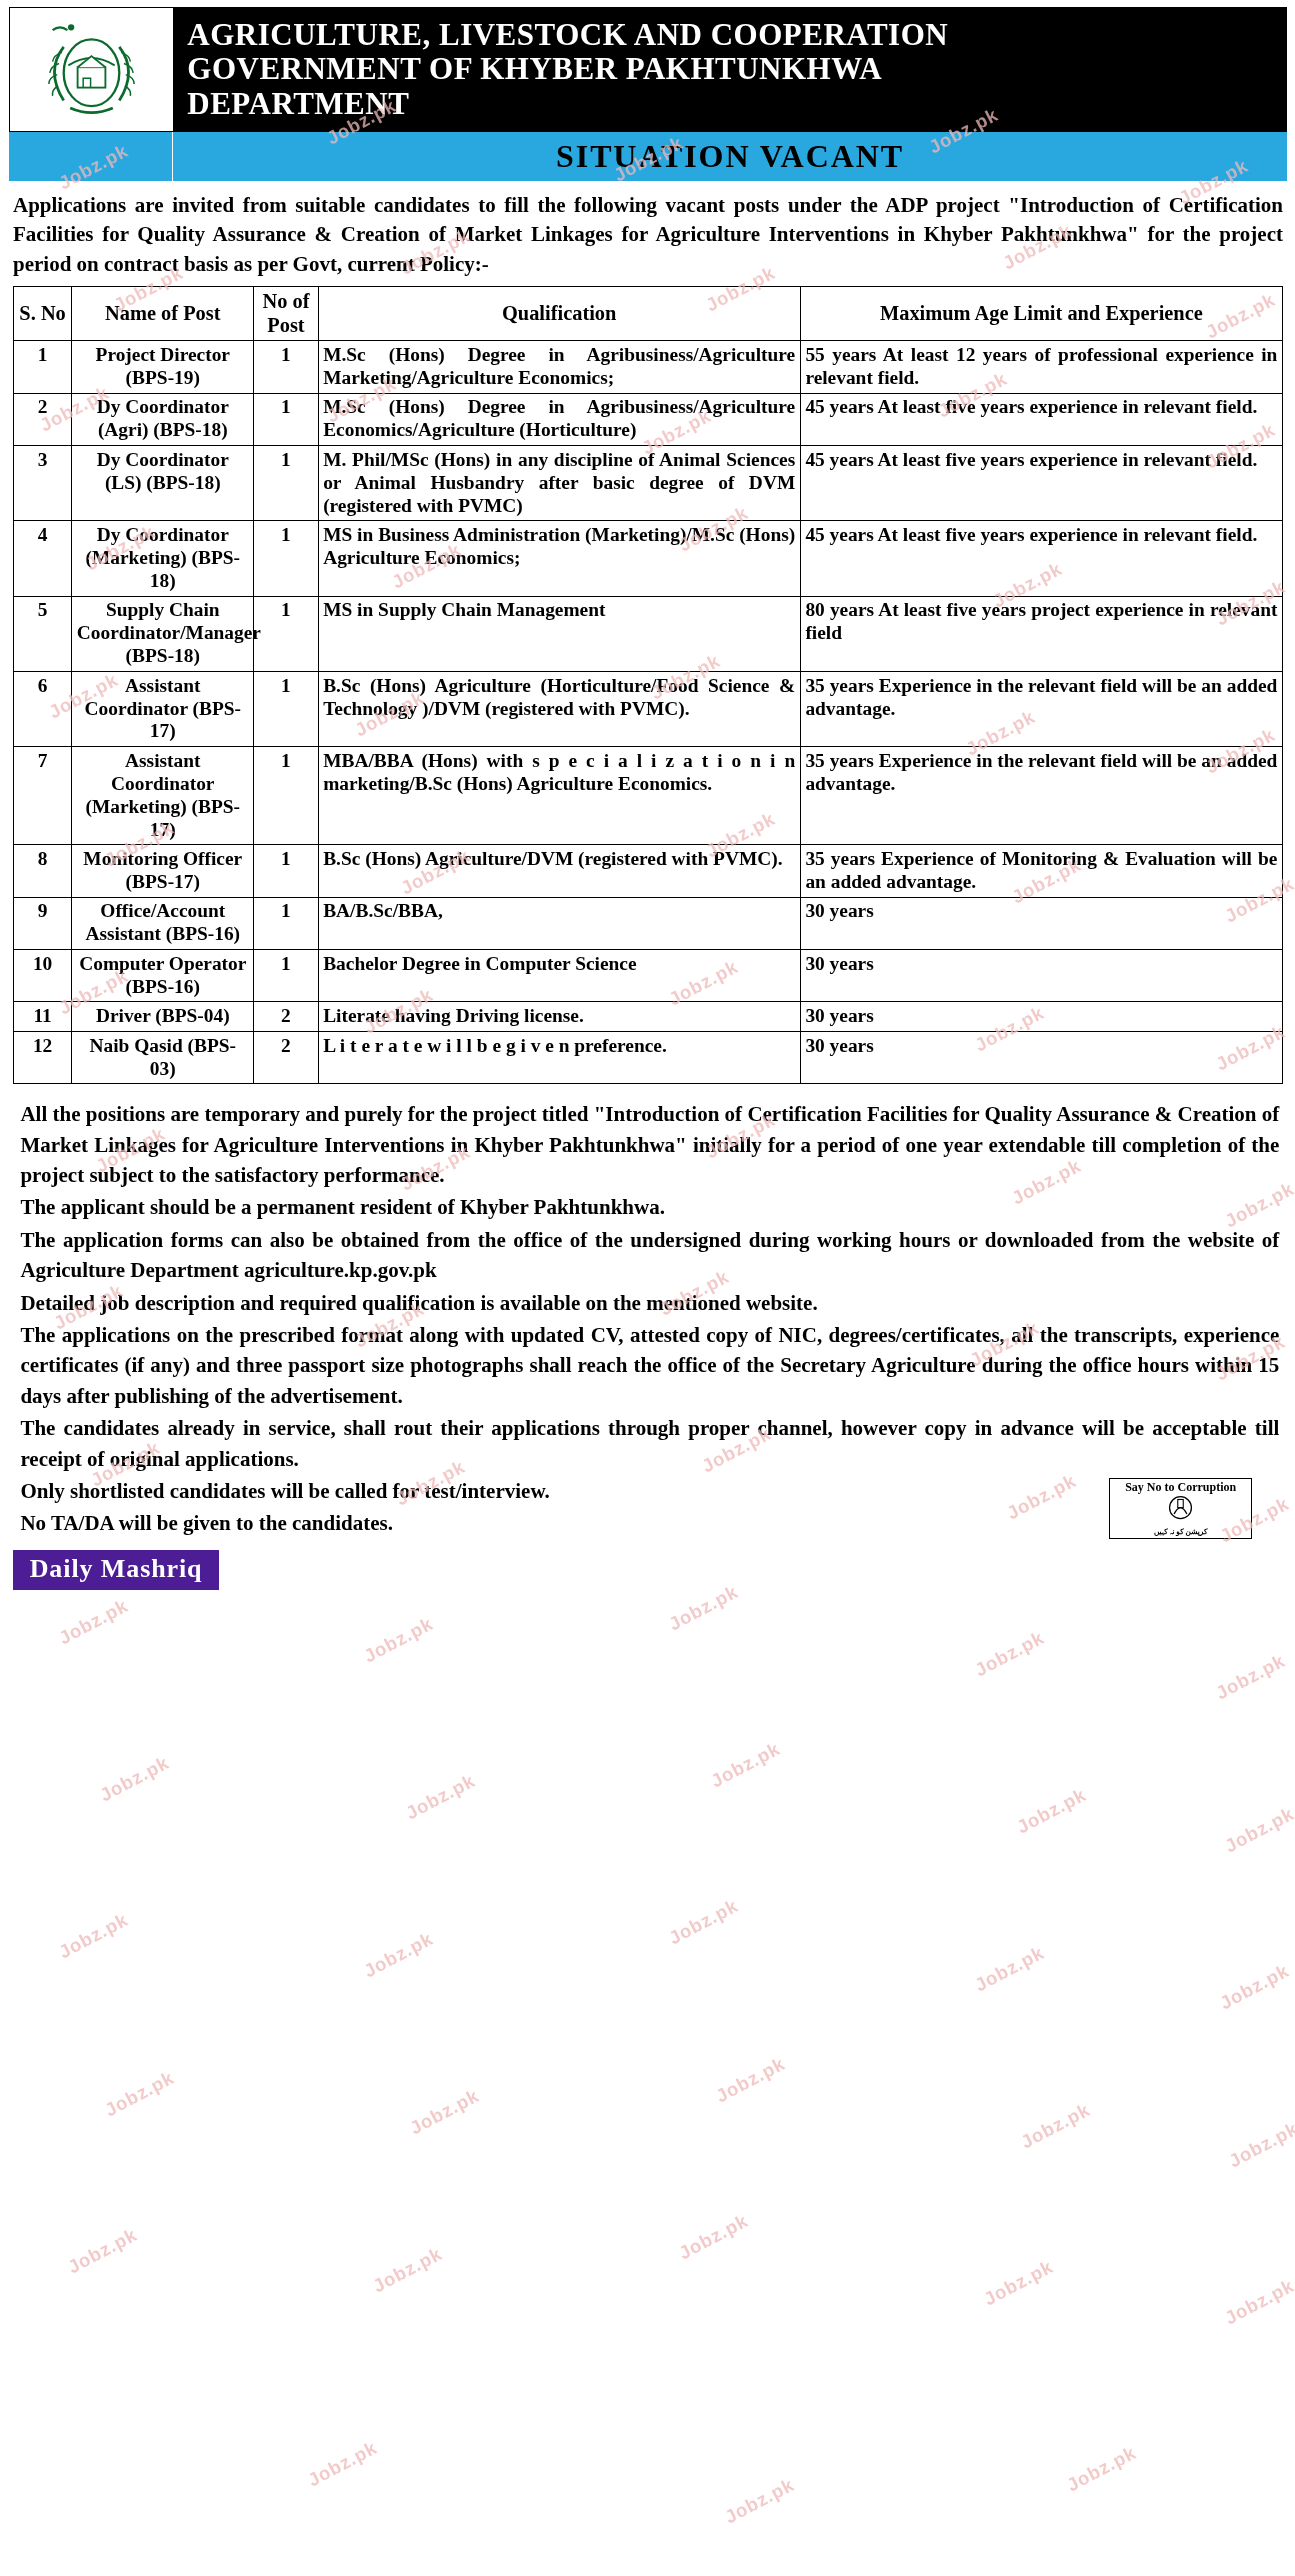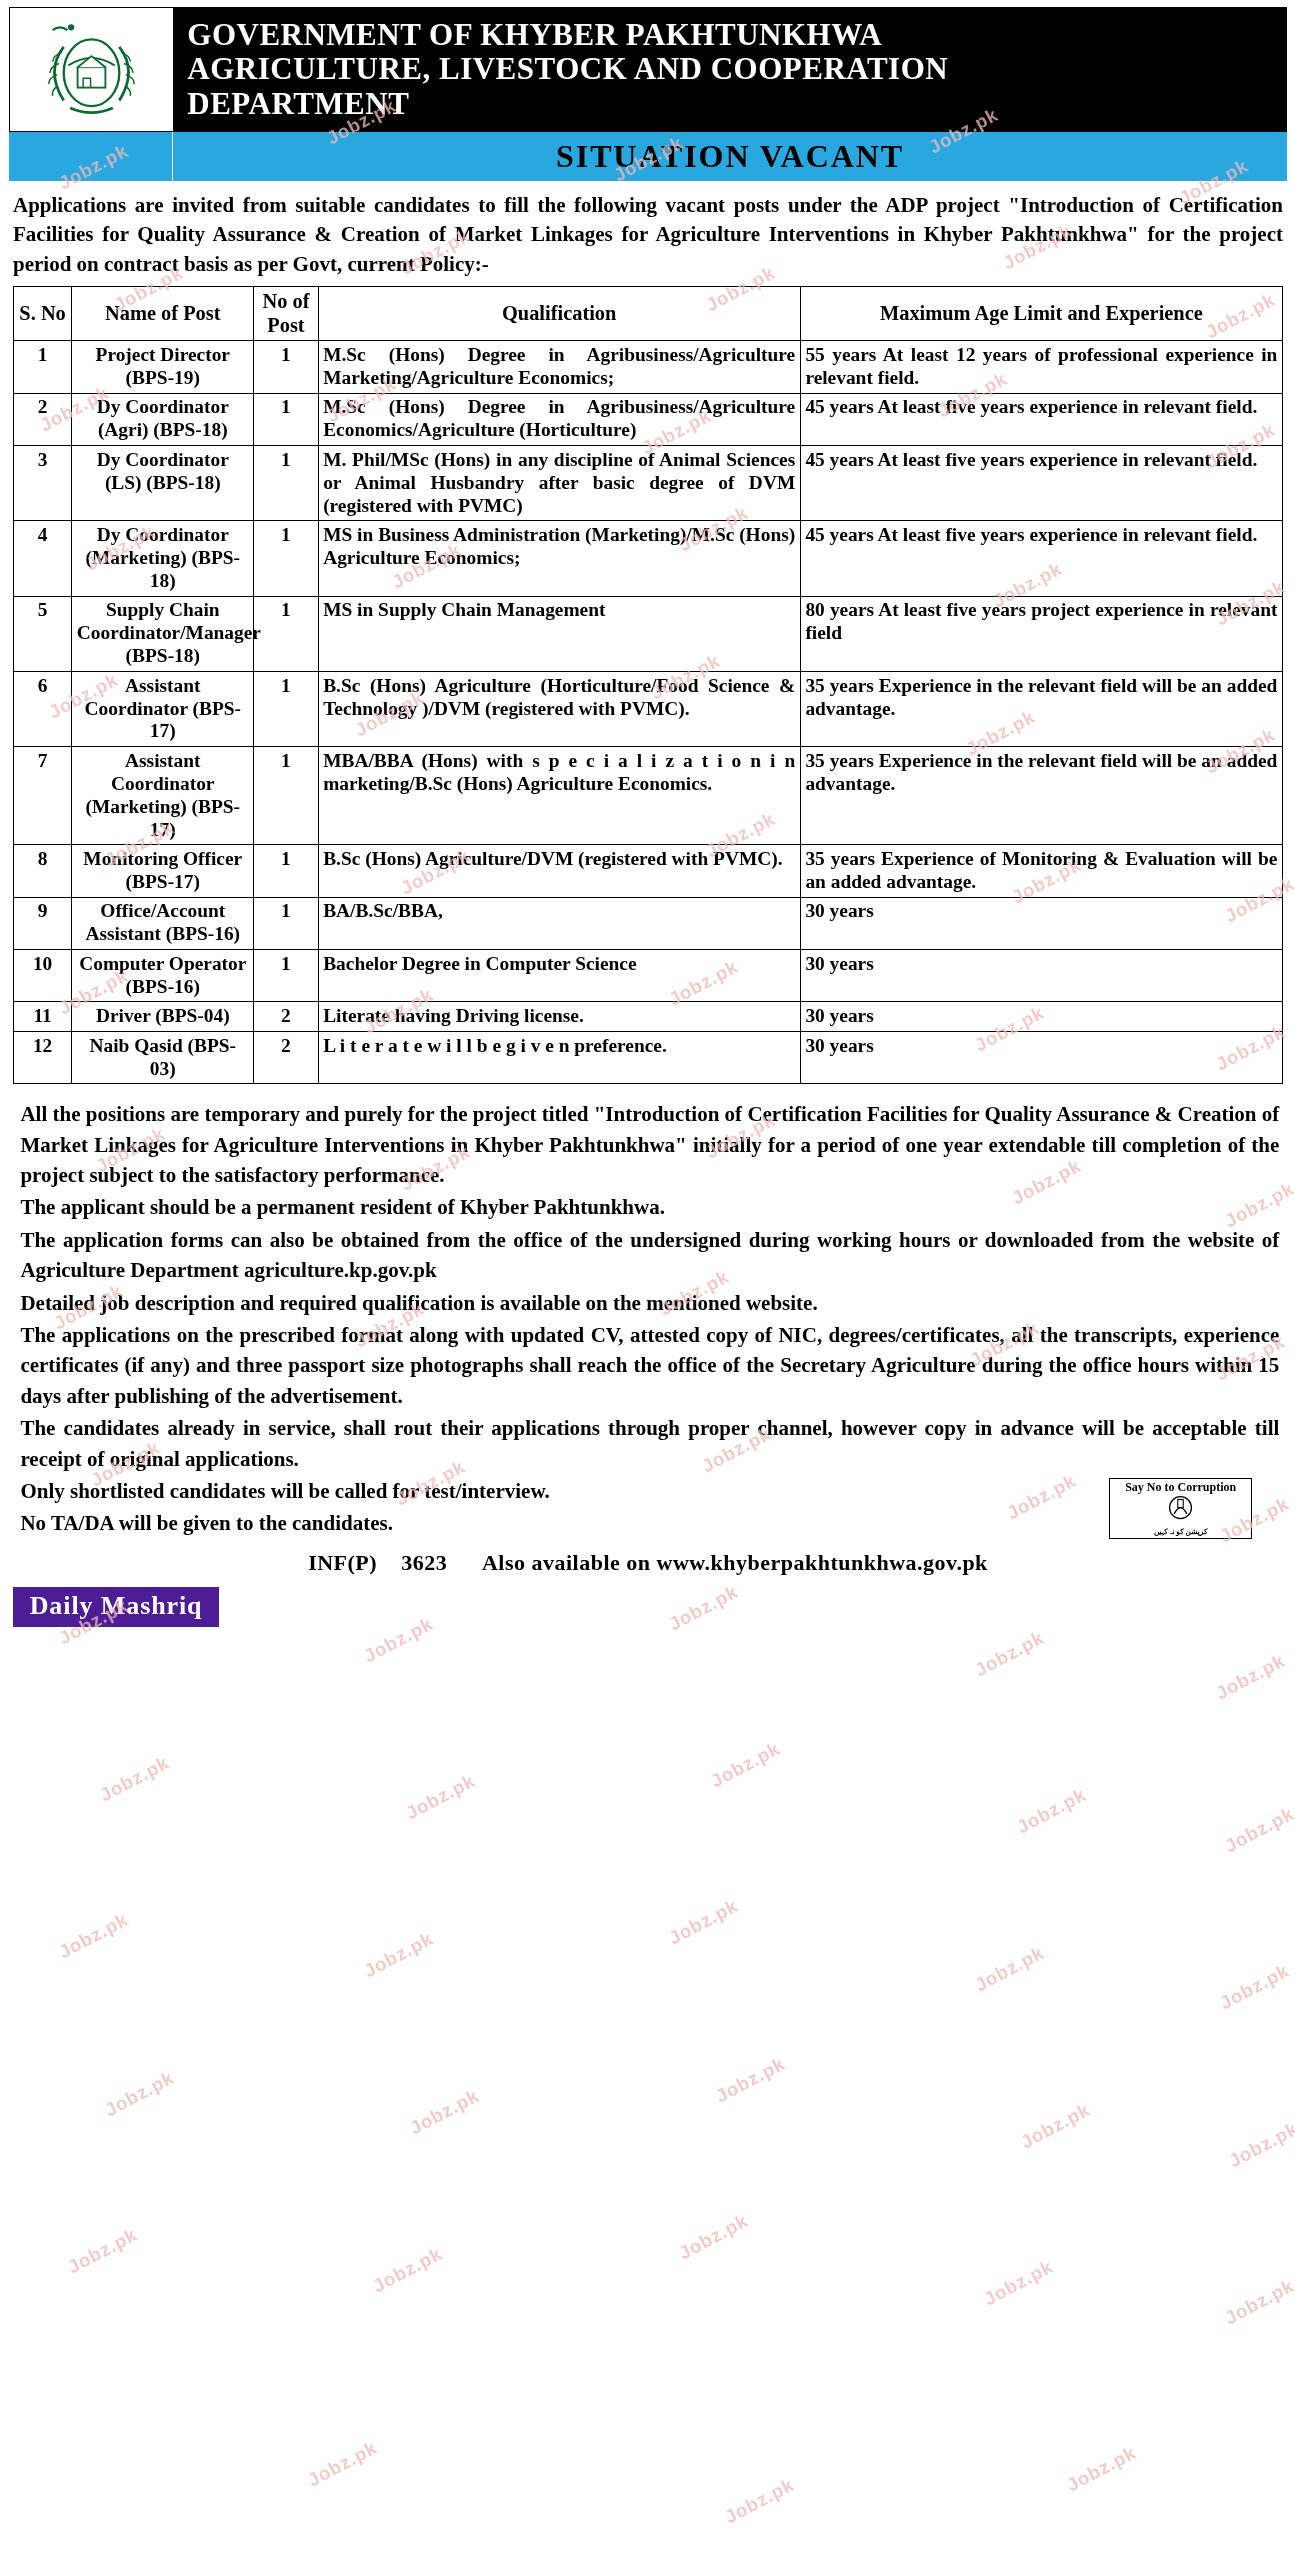--- a/index.html
+++ b/index.html
@@ -77,22 +77,22 @@
             <path d="M39 72 q-7 4 -6 11"></path>
           <path d="M107 36 q9 3 10 10"></path>
             <path d="M110 48 q9 3 10 10"></path>
           <path d="M112 60 q9 3 9 10"></path>
             <path d="M111 72 q7 4 6 11"></path>
         </g>
         <path d="M52 96 q23 10 46 0" stroke="#0a6b2d" stroke-width="3" fill="none"></path>
       </svg>
     </div>
     <div class="hdr-txt">
+      <div>AGRICULTURE,  LIVESTOCK  AND  COOPERATION</div>
       <div>GOVERNMENT  OF  KHYBER  PAKHTUNKHWA</div>
-      <div>AGRICULTURE,  LIVESTOCK  AND  COOPERATION</div>
       <div>DEPARTMENT</div>
     </div>
   </div>
 
   
   <div class="banner-row">
     <div class="banner-left"></div>
     <div class="banner">SITUATION  VACANT</div>
   </div>
 
@@ -217,27 +217,20 @@
           <path d="M13 22 q7 -14 14 0" fill="none" stroke="#000" stroke-width="1.4"></path>
           <rect x="17" y="6" width="6" height="9" fill="none" stroke="#000" stroke-width="1.2"></rect>
         </svg>
         <div class="t2">ﮐﺮﭘﺸﻦ ﮐﻮ ﻧﮧ ﮐﮩﯿﮟ</div>
       </div>
     </div>
   </div>
 
   
 
-  <div class="infline">
-    <span>INF(P)</span>
-    &nbsp;&nbsp;
-    <span>3623</span>
-    &nbsp;&nbsp;&nbsp;&nbsp;
-    <span>Also  available  on  www.khyberpakhtunkhwa.gov.pk</span>
-  </div>
 
   <div class="daily">Daily  Mashriq</div>
 
   
   <div class="wm" style="left:56px;top:156px;">Jobz.pk</div>
   <div class="wm" style="left:324px;top:111px;">Jobz.pk</div>
   <div class="wm" style="left:611px;top:148px;">Jobz.pk</div>
   <div class="wm" style="left:926px;top:120px;">Jobz.pk</div>
   <div class="wm" style="left:1176px;top:171px;">Jobz.pk</div>
   <div class="wm" style="left:111px;top:278px;">Jobz.pk</div>

